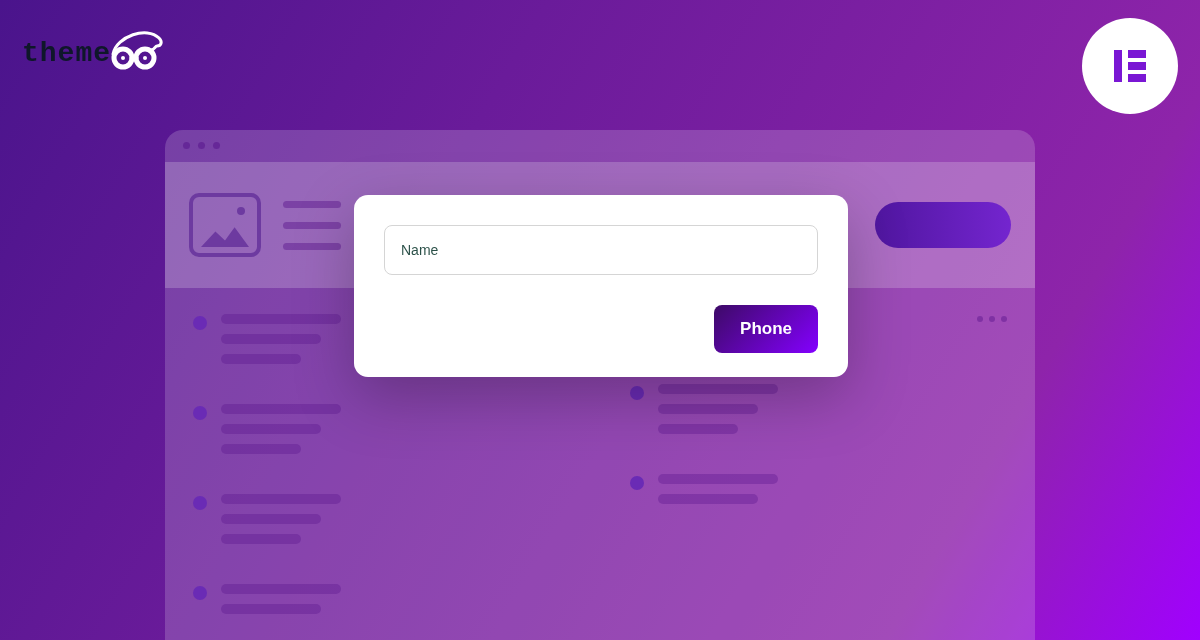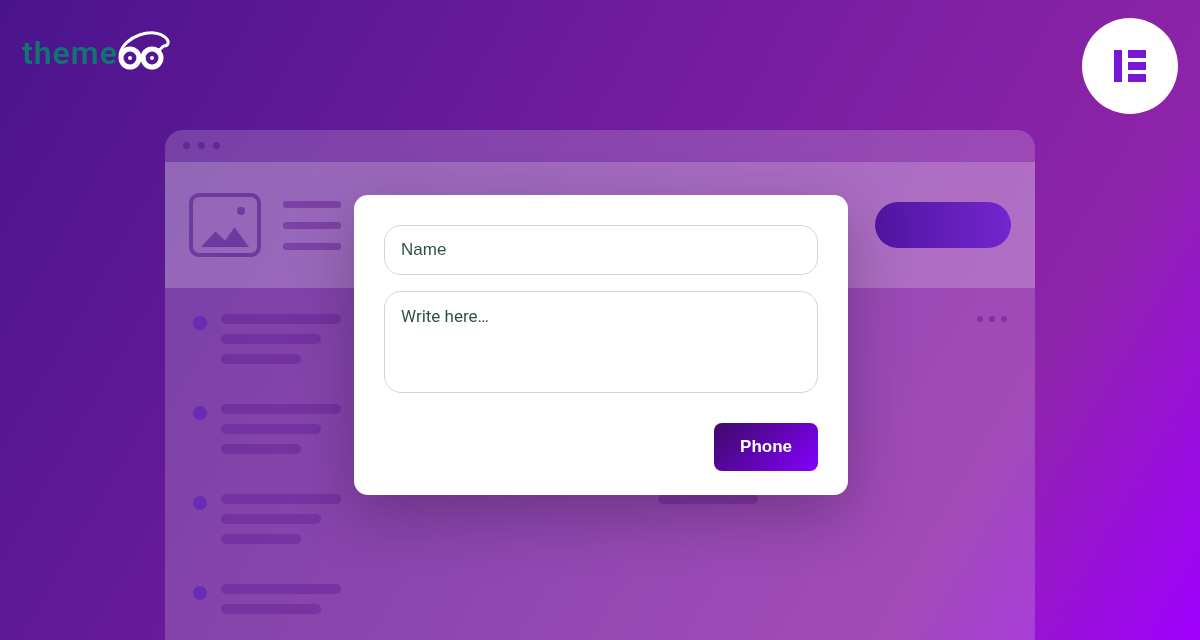--- a/index.html
+++ b/index.html
@@ -10,26 +10,27 @@
   background: linear-gradient(120deg, #4a148c 0%, #6a1b9a 35%, #8e24aa 80%, #a100ff 100%);
   position: relative;
   overflow: hidden;
 }
 
 
 .logo {
   position: absolute;
   top: 28px;
   left: 22px;
-  color: #0f766e;
-  font-size: 32px;
+  color: #0f172a;
+  font-size: 28px;
   font-weight: 600;
   letter-spacing: 1px;
   display: flex;
   align-items: center;
+  font-family: Liberation Mono, monospace;
 }
 .logo .chameleon {
   display: inline-block;
   margin-left: -4px;
 }
 
 
 .elementor-badge {
   position: absolute;
   top: 18px;
@@ -130,24 +131,24 @@
   background: #fff;
   border-radius: 14px;
   padding: 30px 30px 24px 30px;
   box-shadow: 0 20px 60px rgba(0,0,0,0.25);
 }
 .row { display:flex; gap:18px; margin-bottom:16px; }
 .field {
   flex:1;
   height: 50px;
   border:1px solid #d5d5d5;
-  border-radius:17px;
+  border-radius:8px;
   background:#fff;
   padding:0 16px;
-  font-size:17px;
+  font-size:14px;
   color:#7f1d1d;
   outline:none;
 }
 .field::placeholder { color:#123c33; opacity:0.9; }
 textarea.field {
   height: 102px;
   padding:14px 16px;
   resize:none;
   font-family: inherit;
 }
@@ -268,19 +269,16 @@
           </div>
         </div>
     </div>
   </div>
 </div>
 
 <div class="card">
   <div class="row">
     <input class="field" placeholder="Name" style="">
   </div>
-  <div class="row" style="margin-bottom:0;">
-    <textarea class="field" placeholder="Write here…" style=""></textarea>
-  </div>
   <div class="actions">
     <button class="submit">Phone</button>
   </div>
 </div>
 
 </body></html>

